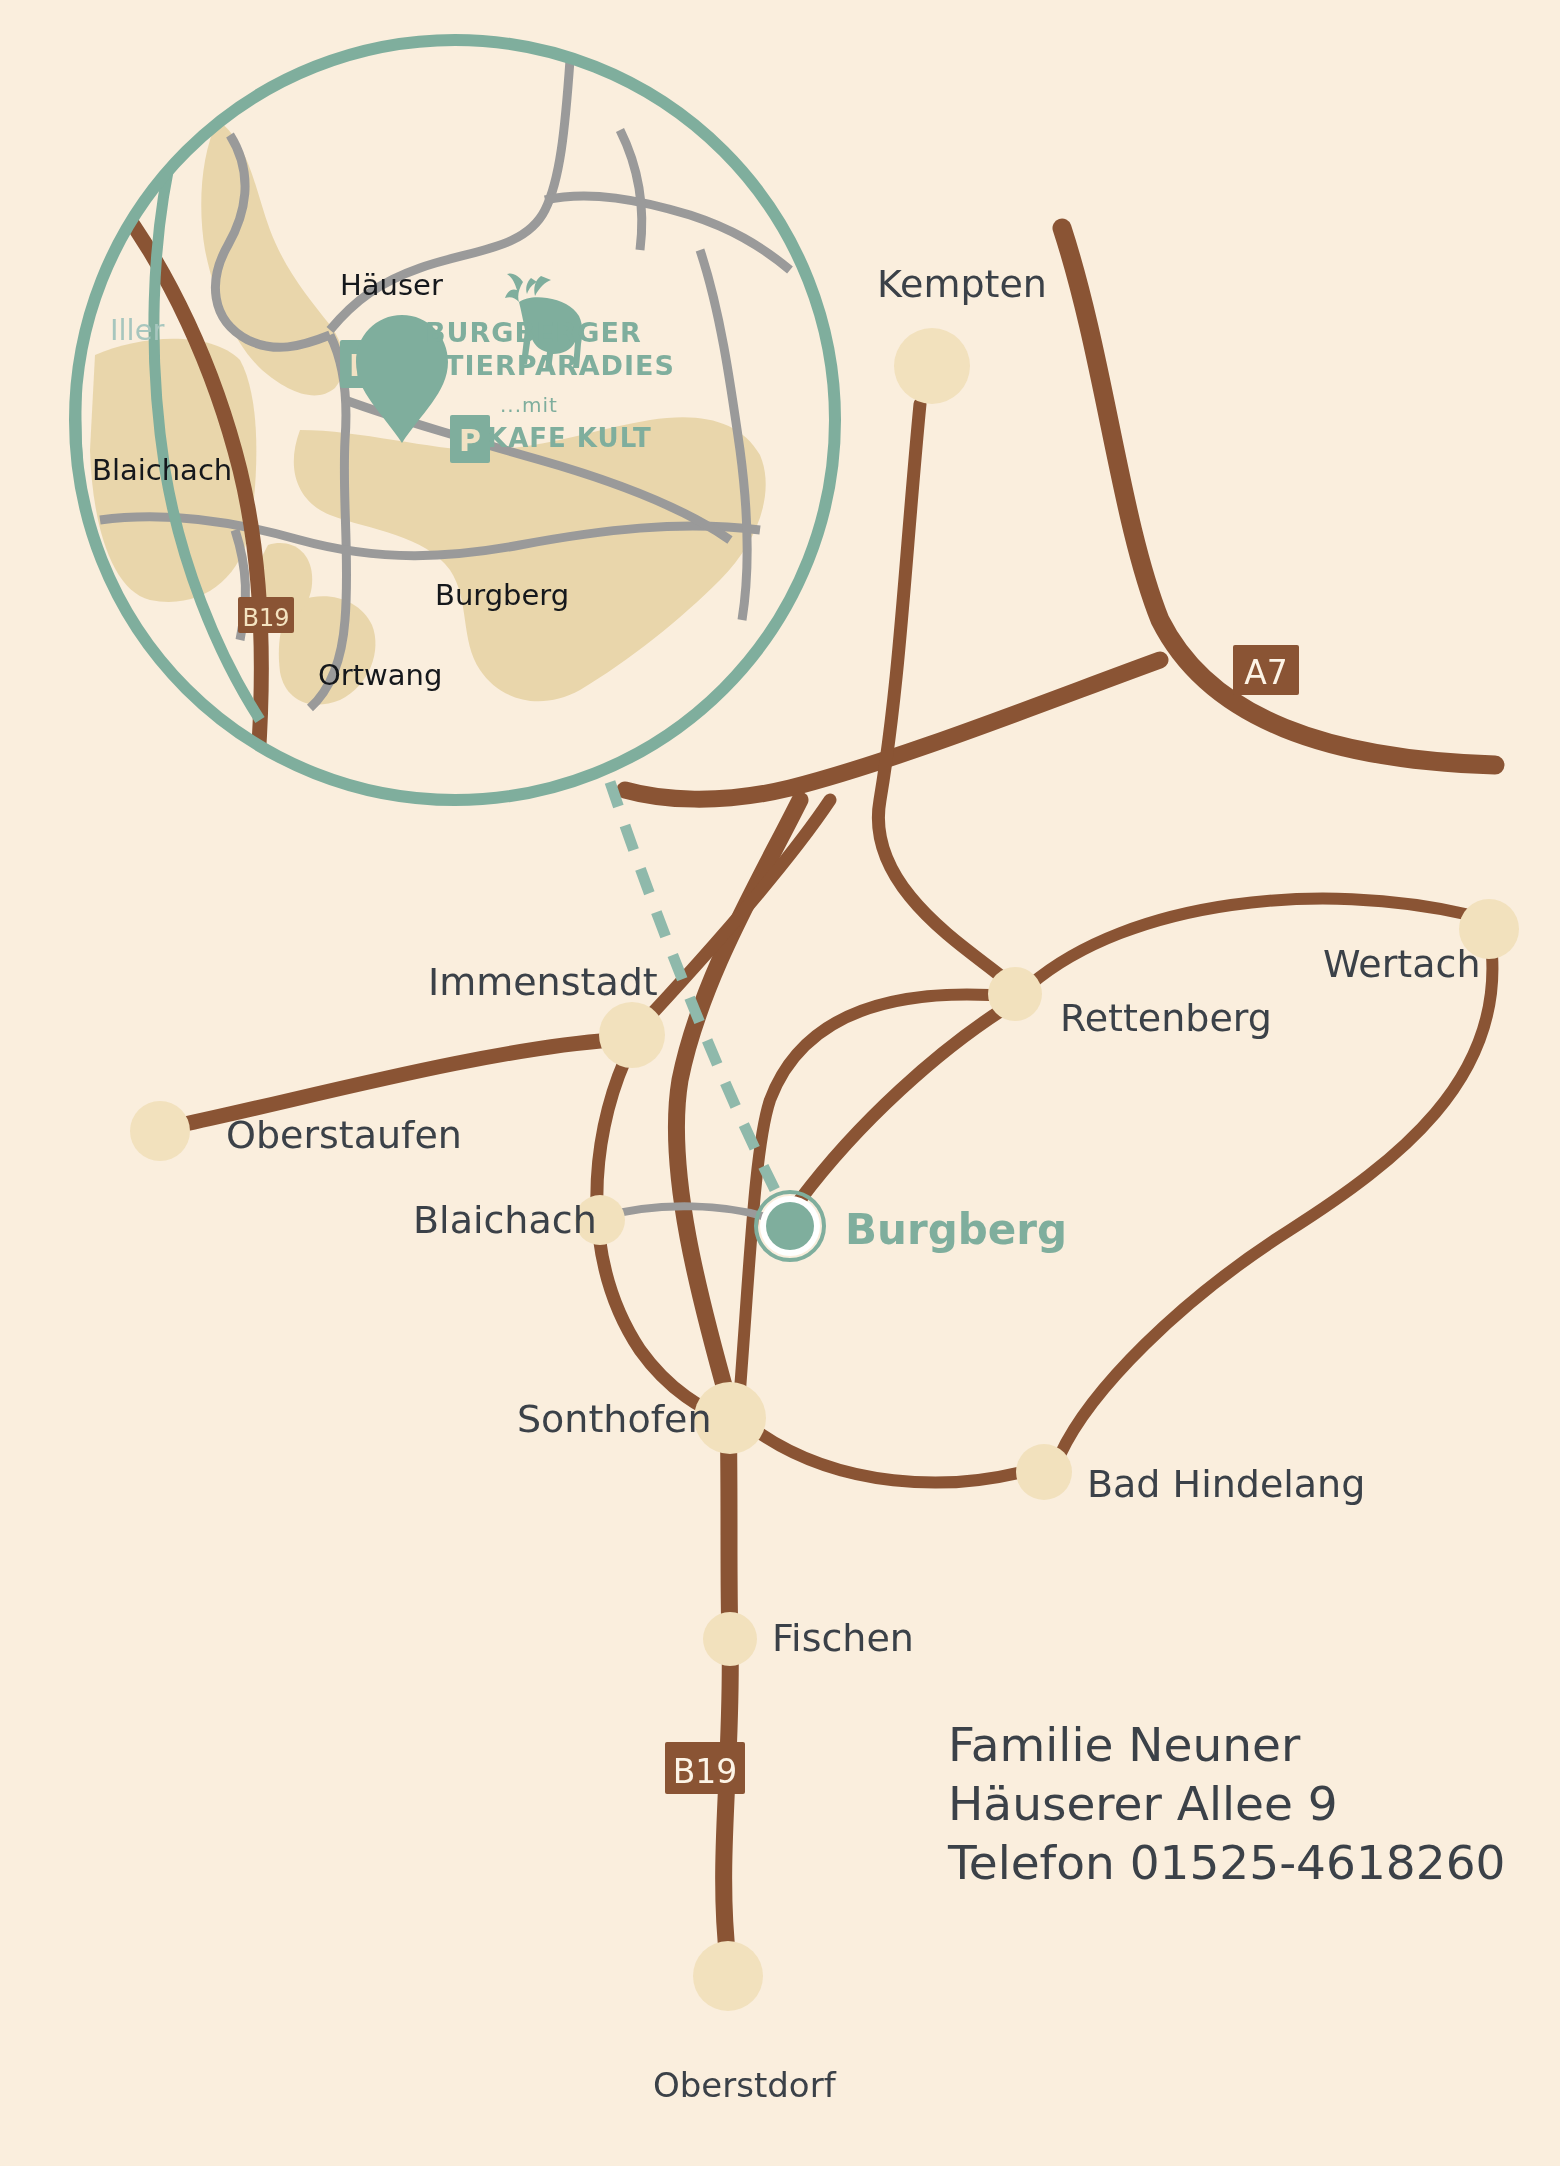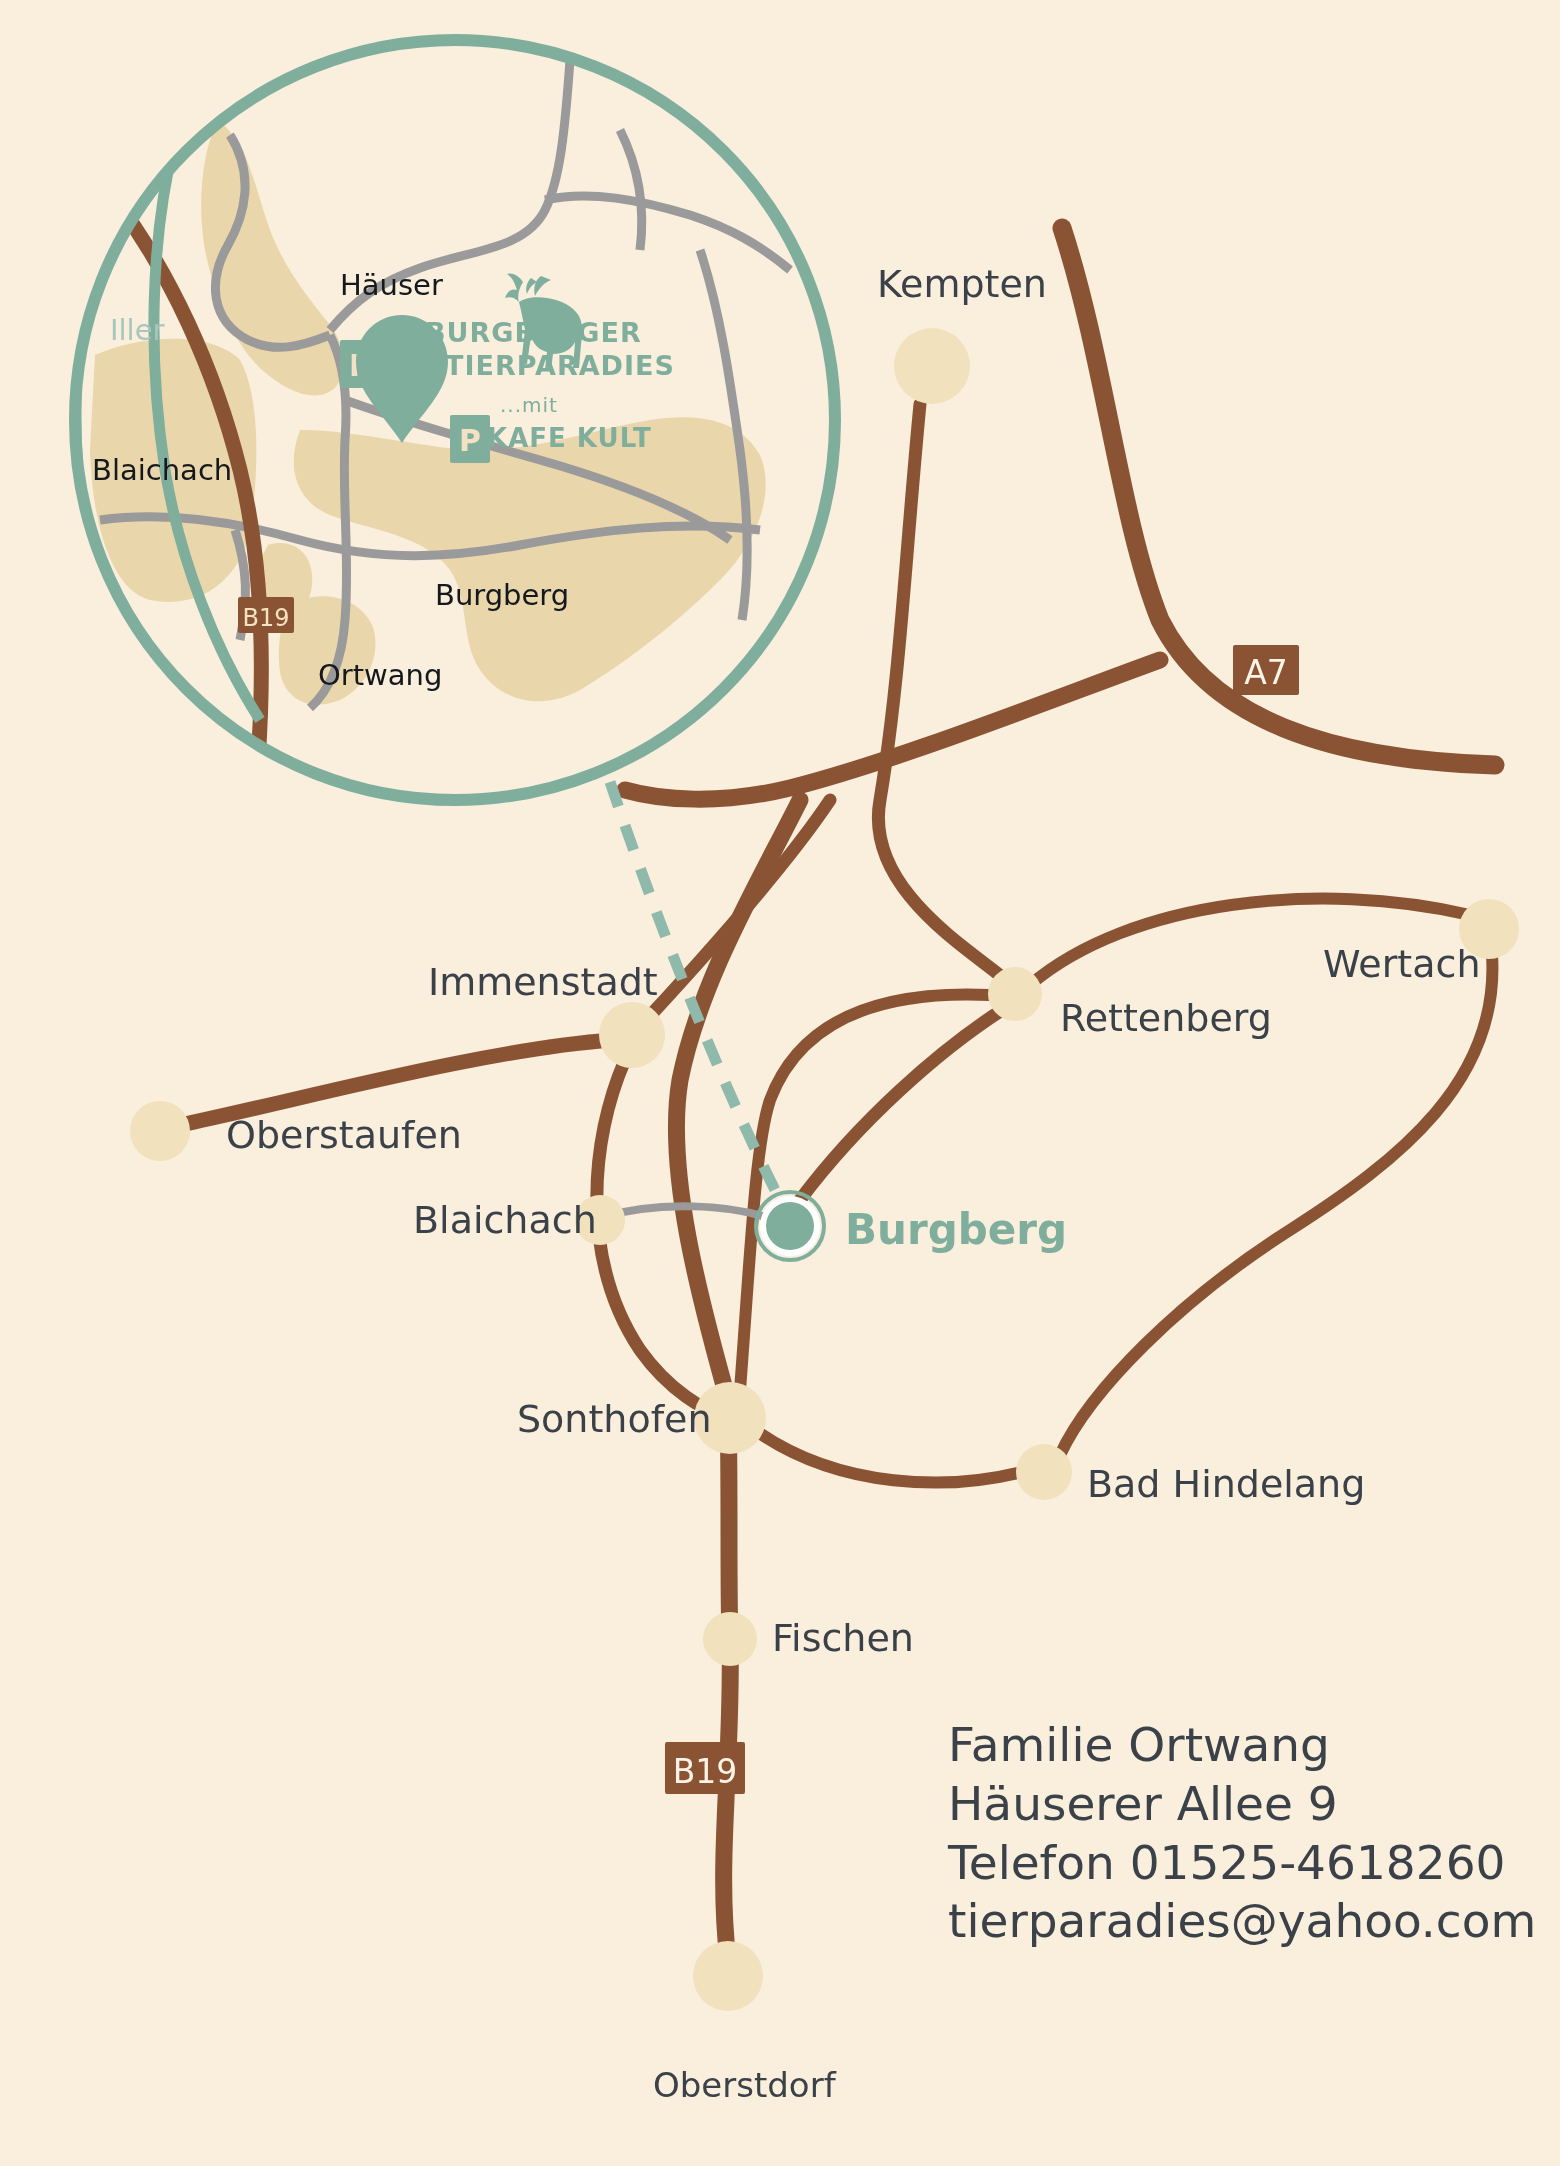--- a/index.html
+++ b/index.html
@@ -237,19 +237,18 @@
       <rect x="1233" y="645" width="66" height="50" fill="#8a5434" rx="2"></rect>
       <text x="1266" y="684" text-anchor="middle" class="shield-text">A7</text>
     </g>
     <g>
       <rect x="665" y="1742" width="80" height="52" fill="#8a5434" rx="2"></rect>
       <text x="705" y="1783" text-anchor="middle" class="shield-text">B19</text>
     </g>
   </svg>
 
   <div id="address-block">
-    <div>Familie Ortwang</div>
+    <div>Familie Neuner</div>
     <div>Häuserer Allee 9</div>
     <div>Telefon 01525-4618260</div>
-    <div>tierparadies@yahoo.com</div>
   </div>
 
 </div>
 
 </body></html>

